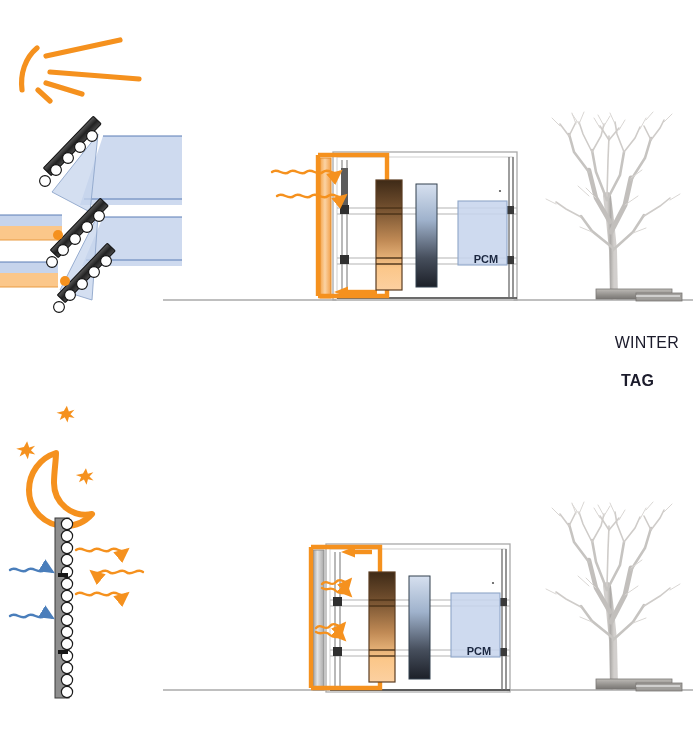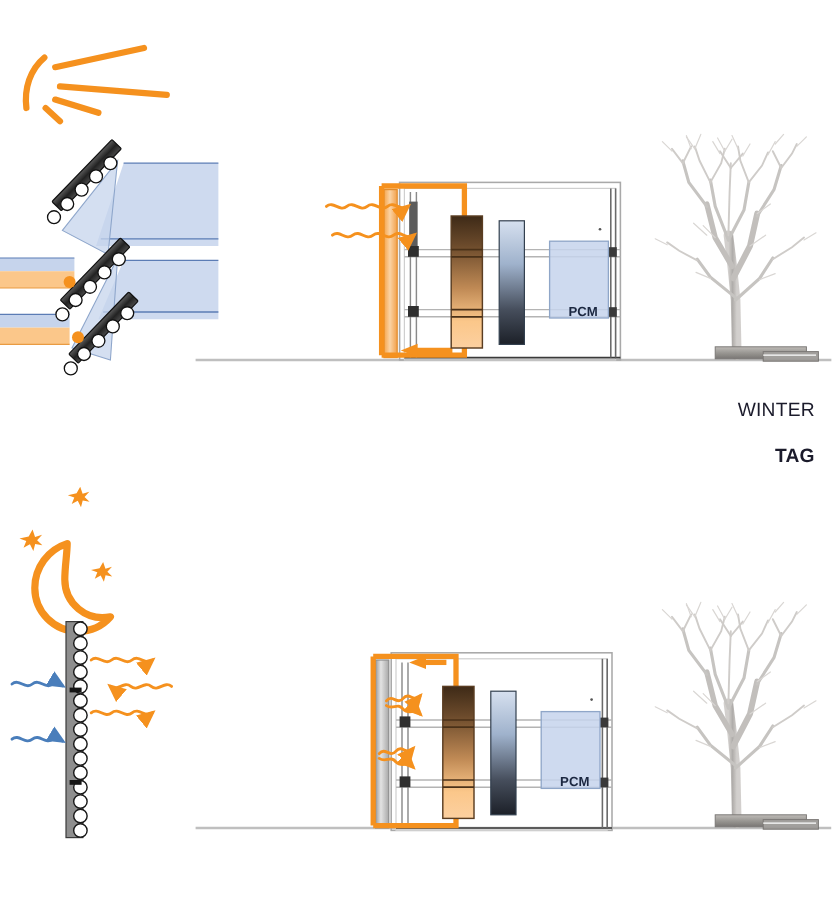--- a/index.html
+++ b/index.html
@@ -27,21 +27,21 @@
     position: absolute;
     left: 0;
     top: 0;
     width: 693px;
     height: 378px;
   }
 
   .caption {
     position: absolute;
     right: 14px;
-    text-align: right;
+    text-align: center;
     font-family: "Liberation Sans", sans-serif;
     font-size: 16px;
     line-height: 19px;
     color: #1b1b2b;
     letter-spacing: 0.2px;
     white-space: pre;
   }
   #caption-day   { top: 314px; }
   .caption .line2 { display: block; font-weight: bold; }
 </style>

